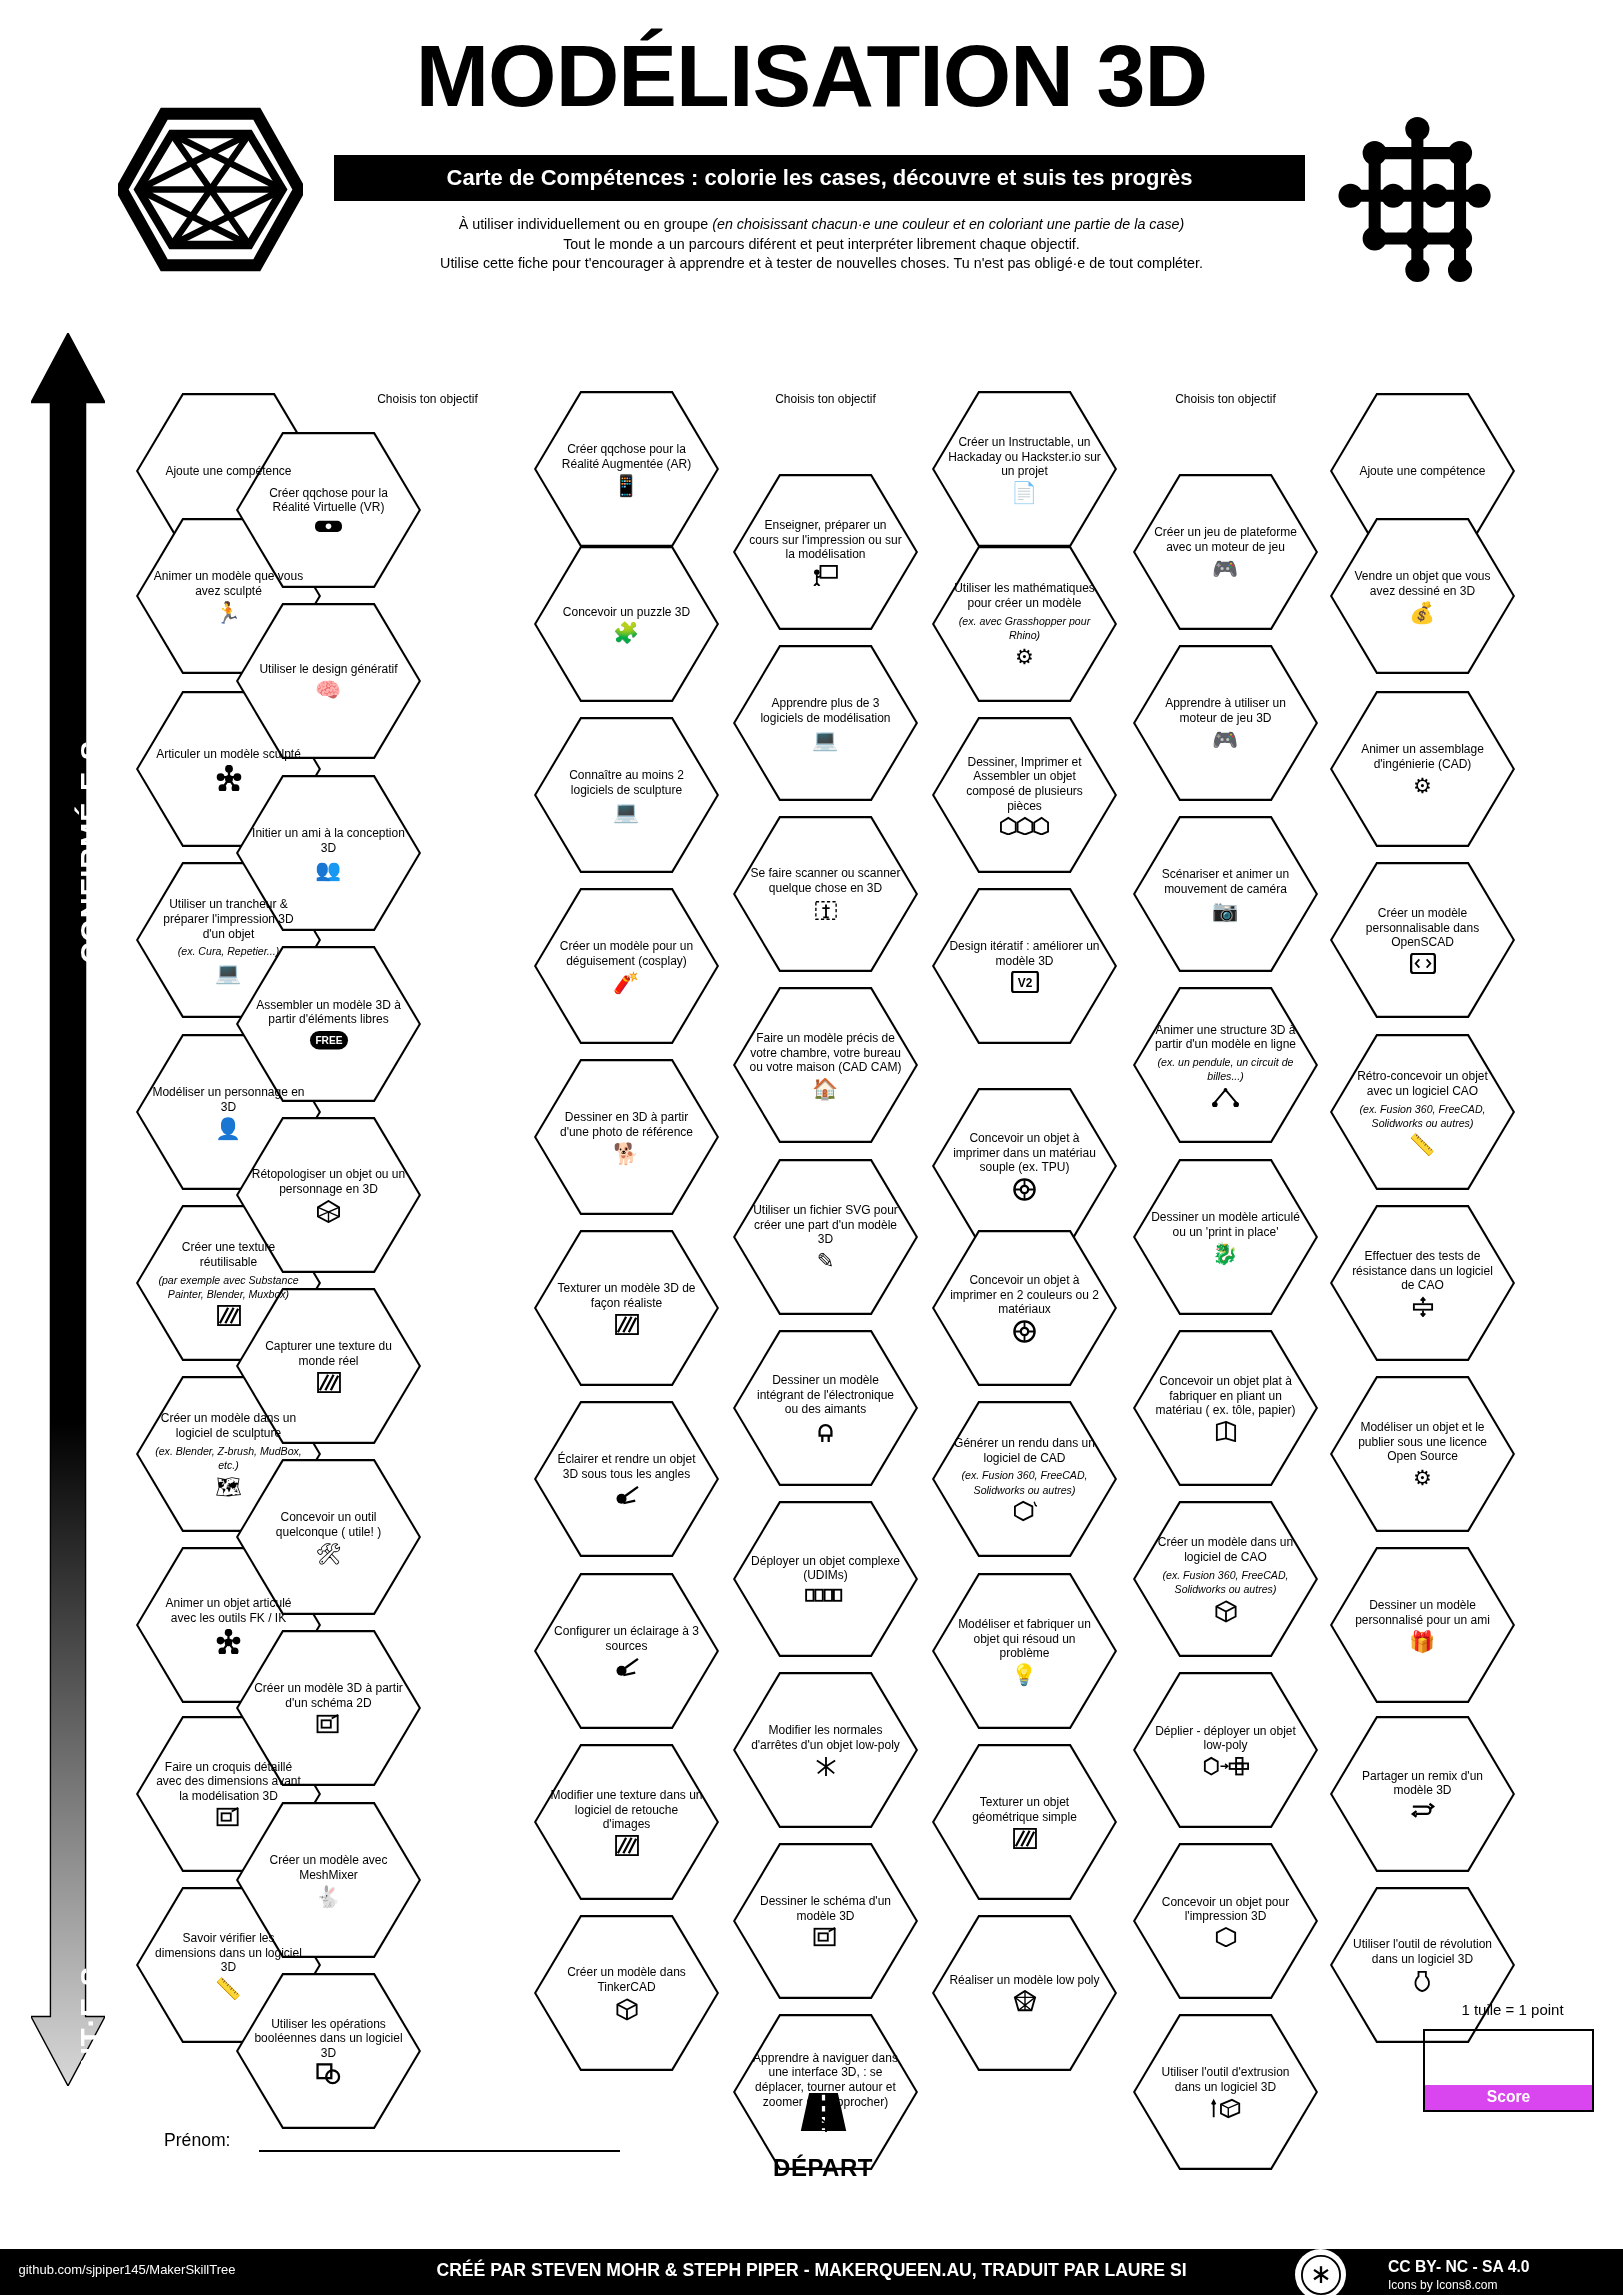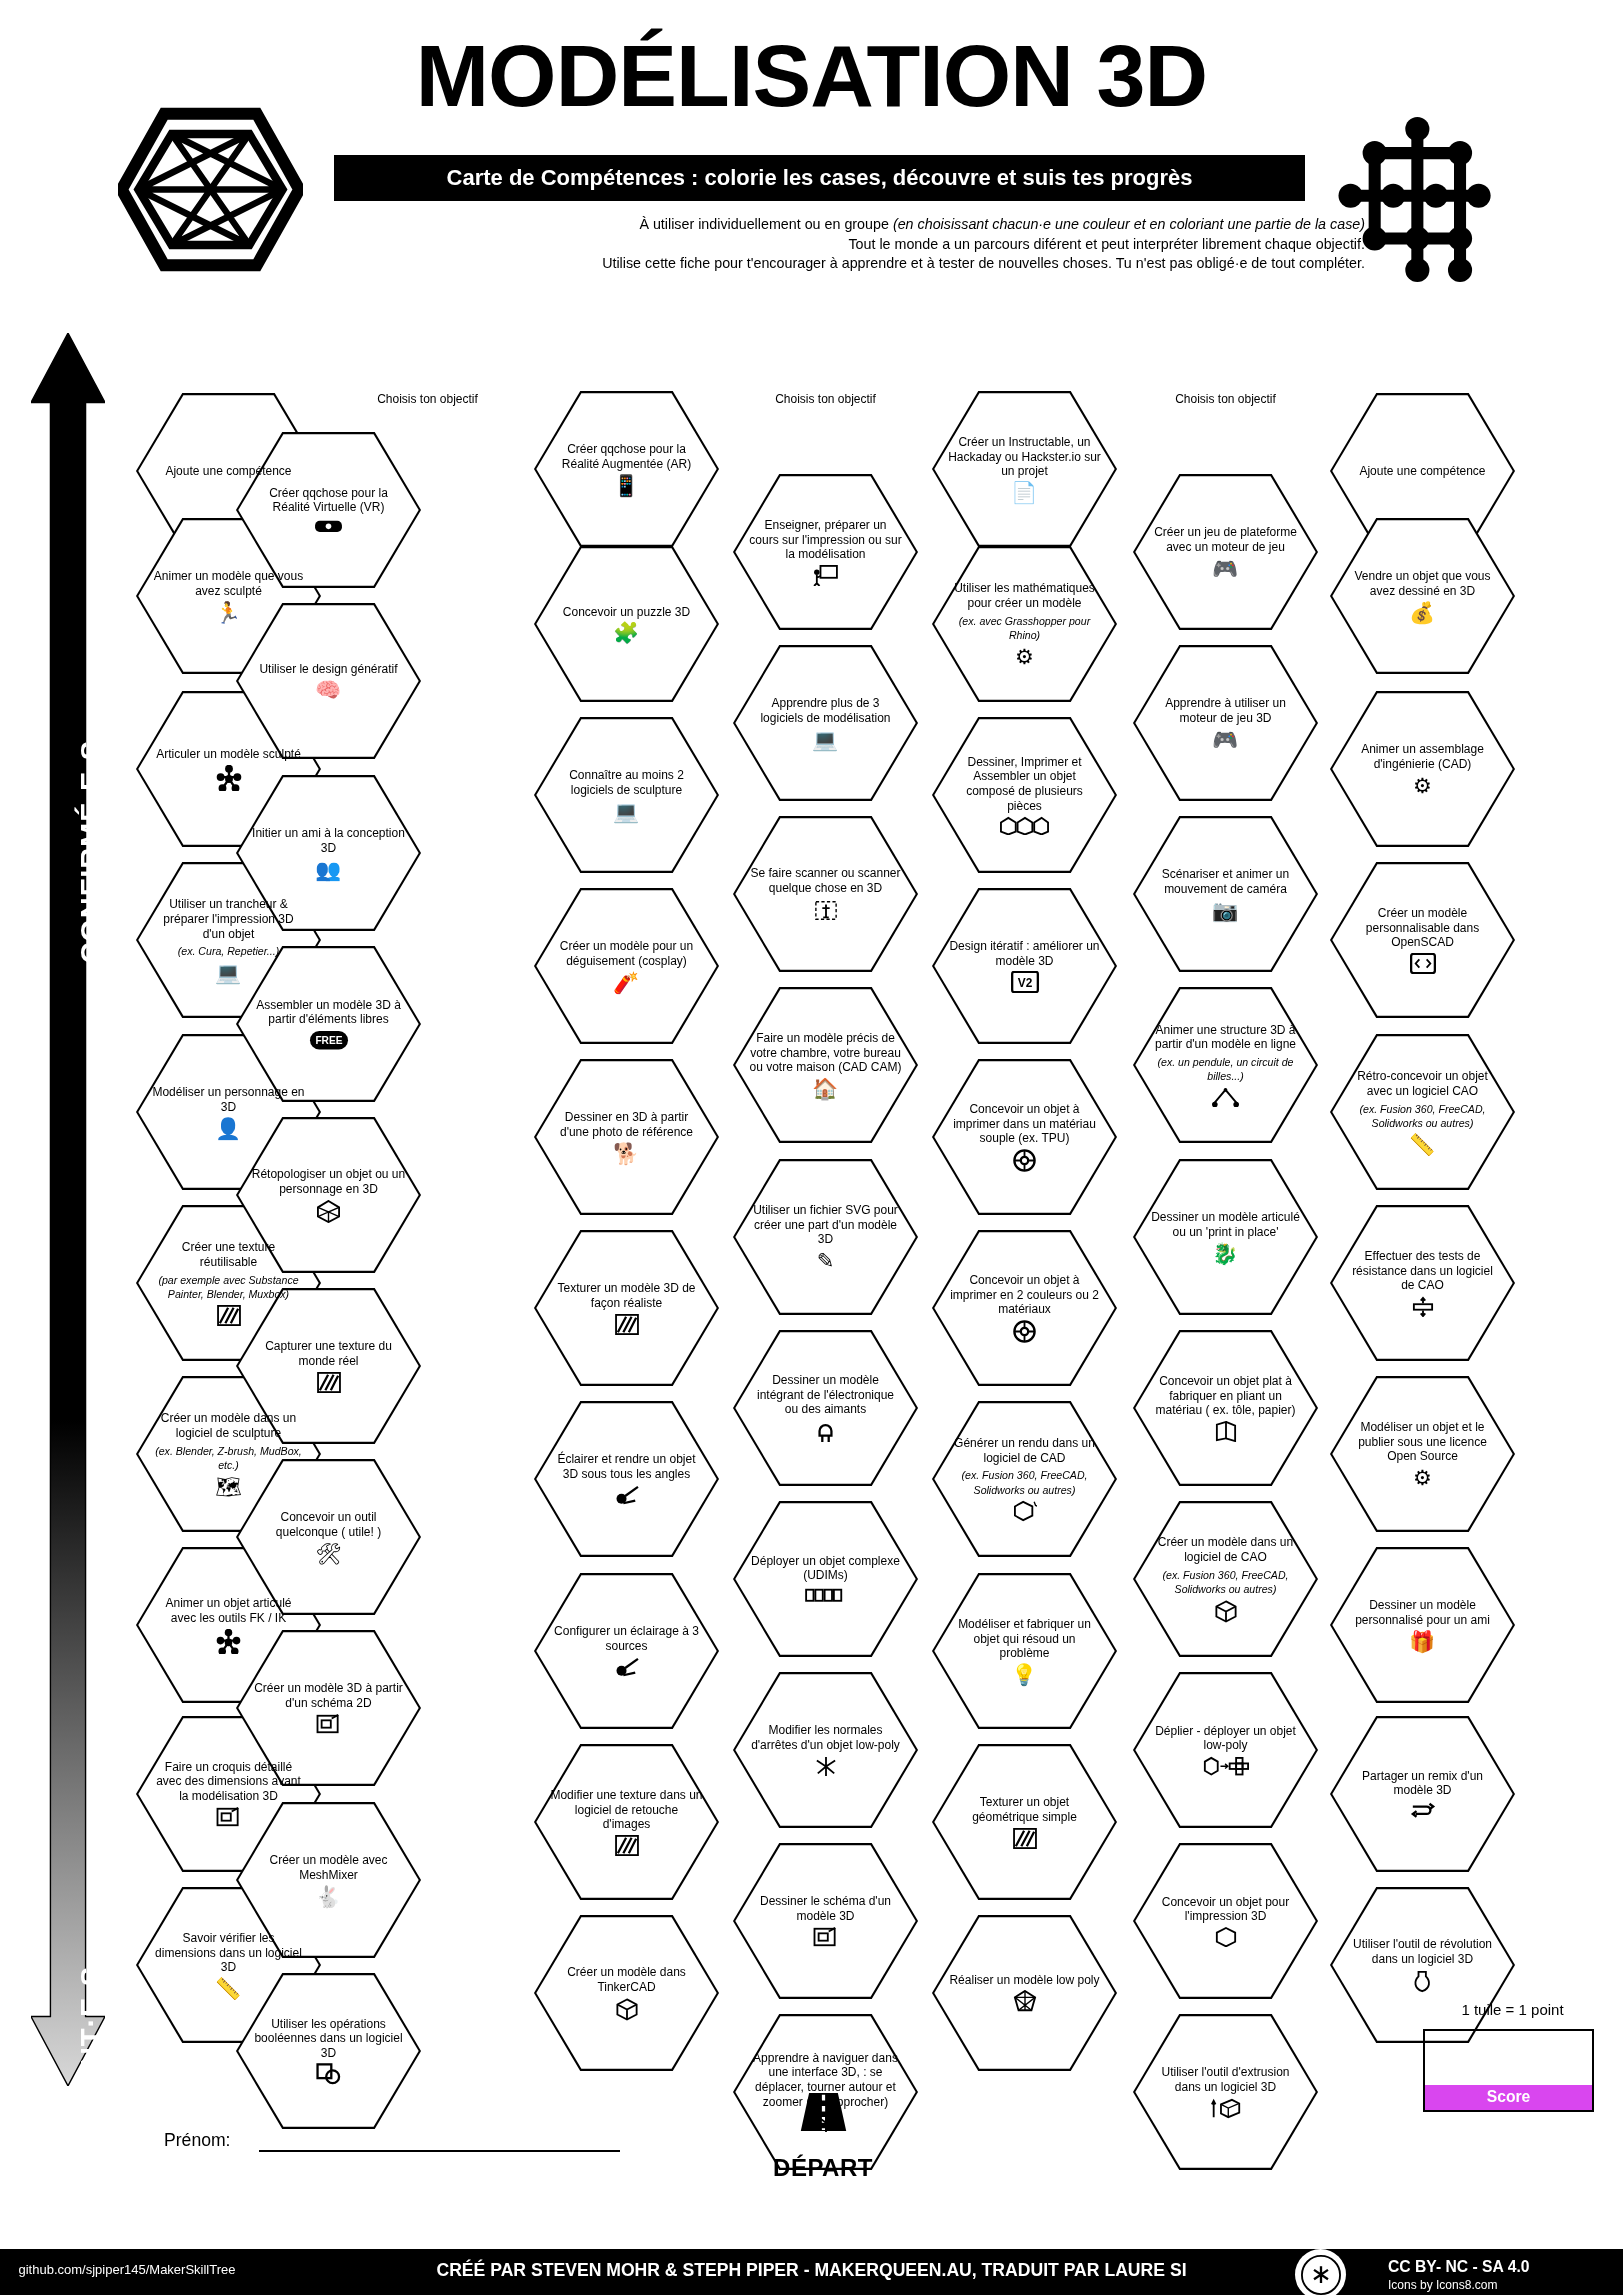--- a/index.html
+++ b/index.html
@@ -17,21 +17,21 @@
   .title {
     position:absolute; left:0; top:25.4px; width:1623px; text-align:center;
     font-size:88px; font-weight:bold; letter-spacing:-0.9px;
   }
   .subtitle-bar {
     position:absolute; left:334px; top:155px; width:971px; height:46px;
     background:#000; color:#fff; display:flex; align-items:center; justify-content:center;
     font-size:22px; font-weight:bold;
   }
   .intro {
-    position:absolute; left:278px; top:215px; width:1087px; text-align:right;
+    position:absolute; left:278px; top:215px; width:1087px; text-align:center;
     font-size:14.3px; line-height:1.38;
   }
   .intro i { font-style: italic; }
   .logo-left { position:absolute; left:118px; top:106px; width:185px; height:167px; }
   .logo-right { position:absolute; left:1332px; top:116px; width:167px; height:167px; }
 
   
   .axis { position:absolute; left:31px; top:333px; width:74px; height:1753px; }
   .axis svg { display:block; }
   .axis-label {
@@ -723,21 +723,21 @@
         <div class="txt">Design itératif : améliorer un modèle 3D</div>
     <div class="ico">
       <svg width="28" height="22" viewBox="0 0 60 48" style="font-size:46px">
             <rect x="2" y="2" width="56" height="44" rx="4" fill="none" stroke="#000" stroke-width="5"></rect>
             <text x="30" y="34" font-size="26" font-family="Liberation Sans, sans-serif" font-weight="bold" text-anchor="middle">V2</text>
           </svg>
     </div>
       </div>
     </div>
 
-  <div class="hex" style="left:932px; top:1057px;">
+  <div class="hex" style="left:932px; top:1086px;">
       <div class="hexbg"></div>
       <div class="hexin"></div>
     <div class="content">
         <div class="txt">Concevoir un objet à imprimer dans un matériau souple (ex. TPU)</div>
     <div class="ico">
       <svg width="23" height="23" viewBox="0 0 50 50">
             <circle cx="25" cy="25" r="22" fill="none" stroke="#000" stroke-width="5"></circle>
             <circle cx="25" cy="25" r="8" fill="none" stroke="#000" stroke-width="5"></circle>
             <path d="M25,3 L25,17 M25,33 L25,47 M3,25 L17,25 M33,25 L47,25" stroke="#000" stroke-width="4"></path>
           </svg>

